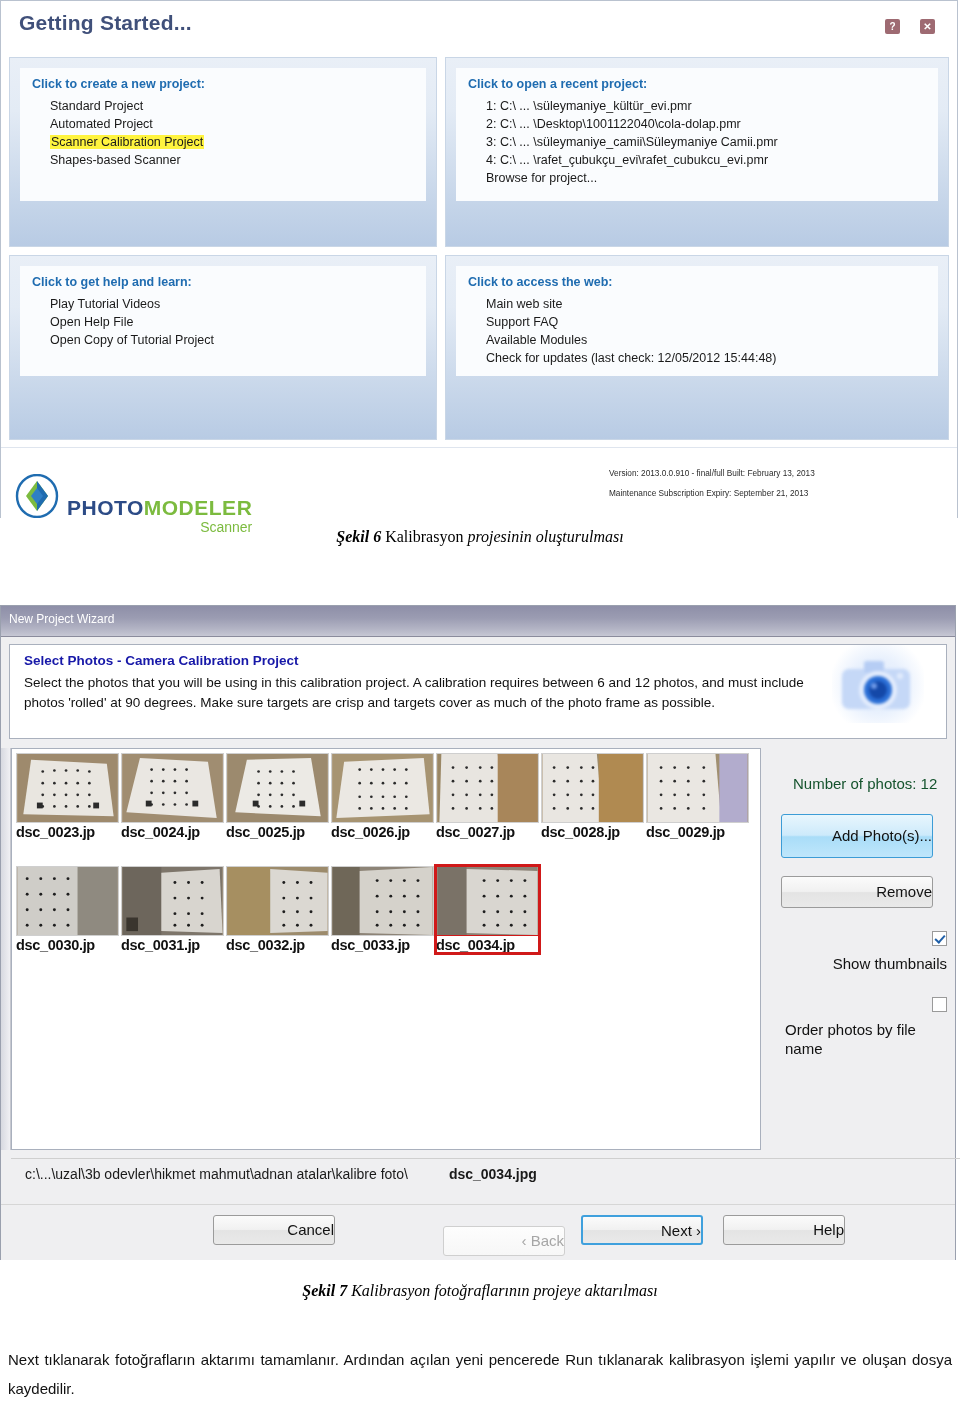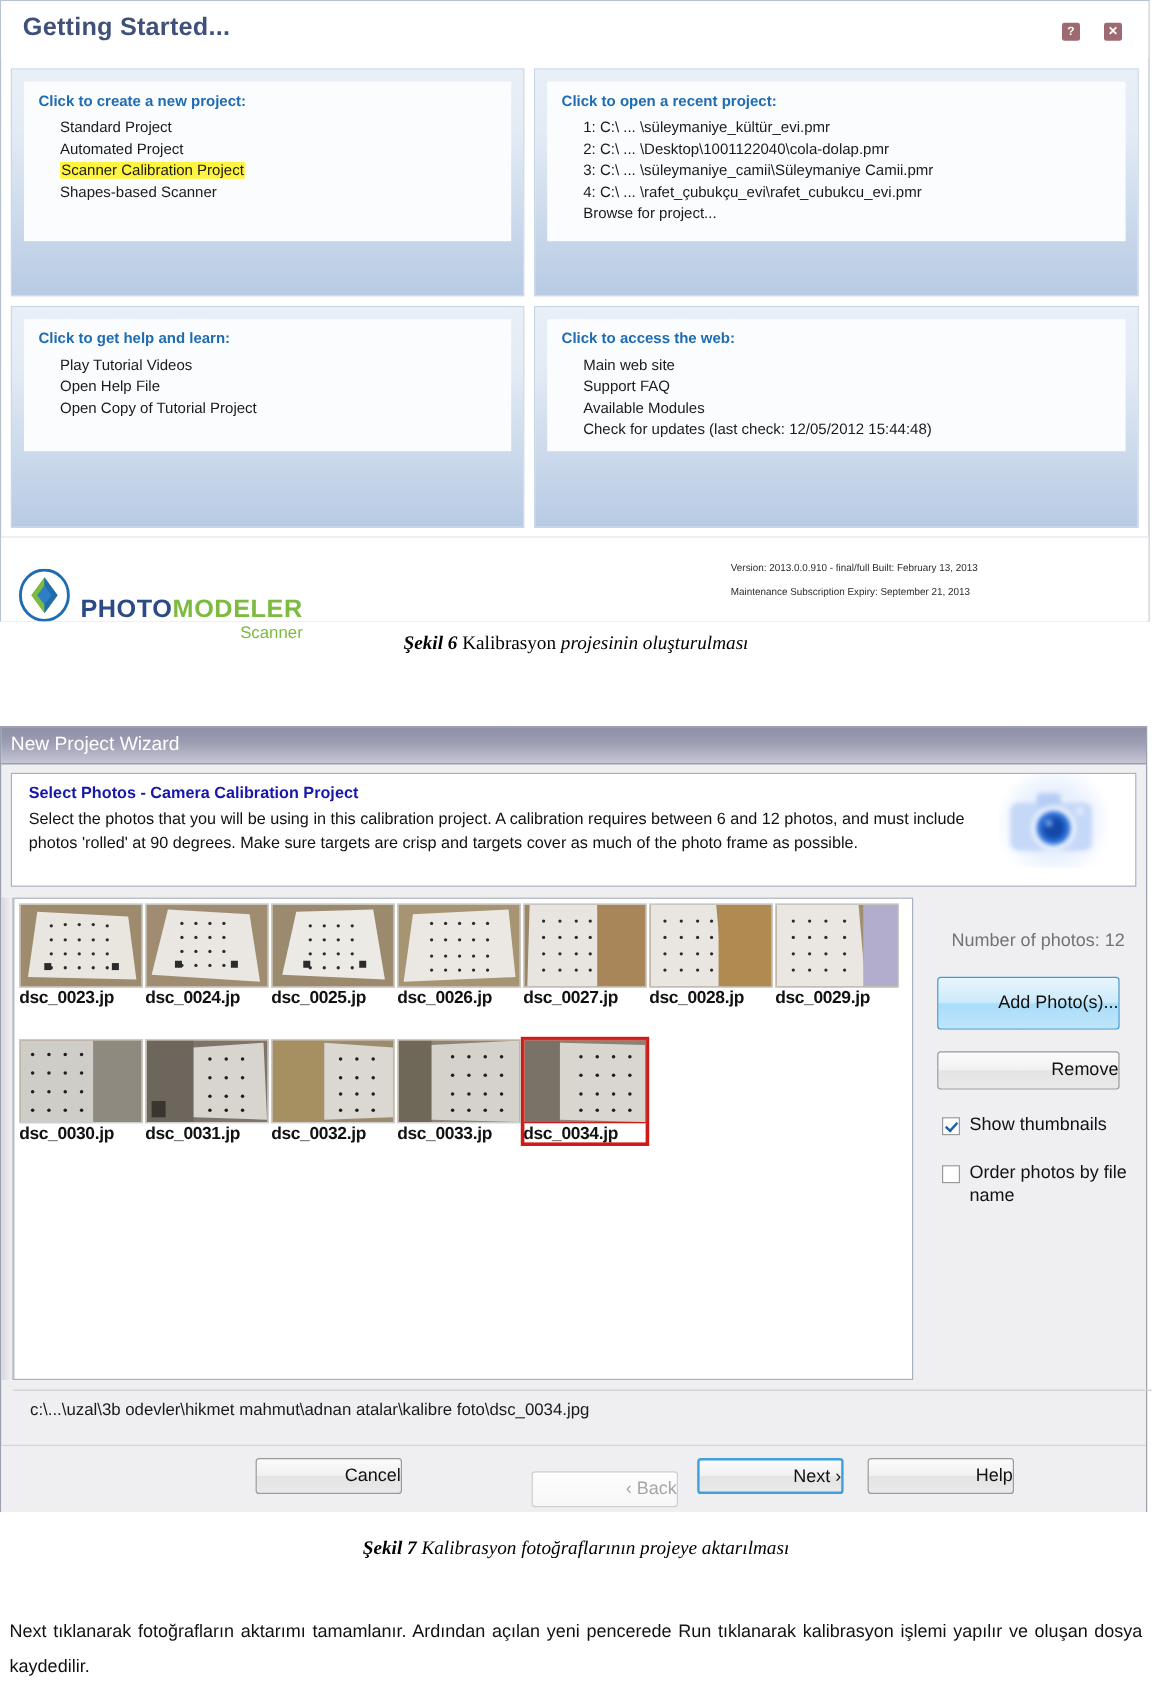--- a/index.html
+++ b/index.html
@@ -112,21 +112,21 @@
     background:#efeff1;
     font-family:"Liberation Sans", sans-serif;
   }
   .npw-titlebar{
     position:relative;height:30px;
     background:linear-gradient(to bottom,#8e8fa8 0%,#9b9cb2 40%,#b2b3c4 75%,#c6c7d4 100%);
     border-bottom:1px solid #8a8b9c;
   }
   .npw-title{
     position:absolute;left:8px;top:6px;
-    font-size:16px;color:#ffffff;
+    font-size:12px;color:#ffffff;
     font-family:"Liberation Sans", sans-serif;
   }
   .npw-header{
     position:absolute;left:8px;top:38px;width:938px;height:95px;
     background:#ffffff;border:1px solid #a9b0bd;box-sizing:border-box;
     overflow:hidden;
   }
   .npw-h-title{
     position:absolute;left:14px;top:8px;
     font-size:13.5px;font-weight:bold;color:#1718a8;
@@ -163,57 +163,57 @@
     font-size:14.5px;font-weight:bold;color:#111;
     letter-spacing:-.3px;white-space:nowrap;
     padding-top:1px;
   }
 
   .side-panel{
     position:absolute;left:770px;top:142px;width:176px;height:402px;
   }
   .side-label{
     font-family:"Liberation Sans", sans-serif;
-    font-size:15px;color:#737373;line-height:1.35;margin:26px 0 0 22px;
+    font-size:15px;color:#14532d;line-height:1.35;margin:26px 0 0 22px;
   }
   .btn{
     font-family:"Liberation Sans", sans-serif;
     font-size:15px;color:#111;text-align:right;
     border:1px solid #9b9b9b;border-radius:3px;
     background:linear-gradient(to bottom,#fbfbfb 0%,#f1f1f1 48%,#e4e4e4 52%,#e9e9e9 100%);
     box-sizing:border-box;cursor:pointer;
   }
   .btn.primary{
     border:1px solid #3c9cd6;
     background:linear-gradient(to bottom,#e8f6fd 0%,#cdeafb 48%,#a9ddf8 52%,#bfe6fb 100%);
   }
   .btn.disabled{color:#a6a6a6;border-color:#cfcfcf;
     background:linear-gradient(to bottom,#fdfdfd 0%,#f7f7f7 100%);margin-top:11px;}
   .side-btn{width:152px;height:44px;line-height:42px;margin:20px 0 0 10px;}
   .side-btn.remove{height:32px;line-height:30px;margin-top:18px;}
 
-  .chk-row{display:flex;align-items:flex-start;gap:8px;margin:20px 0 0 14px;}
+  .chk-row{display:flex;align-items:flex-end;gap:8px;margin:20px 0 0 14px;flex-direction:column;}
   .chk{
     width:15px;height:15px;border:1px solid #9a9a9a;background:#fff;
     box-sizing:border-box;flex:none;margin-top:3px;position:relative;
   }
   .chk.on:after{
     content:"";position:absolute;left:4px;top:1px;width:4px;height:8px;
     border:solid #1f5fa8;border-width:0 2px 2px 0;transform:rotate(42deg);
   }
   .chk-lbl{font-family:"Liberation Sans", sans-serif;font-size:15px;color:#111;line-height:1.3;}
 
   .path-bar{
     position:absolute;left:10px;top:552px;width:936px;height:30px;
     border-top:1px solid #cfcfcf;
     font-family:"Liberation Sans", sans-serif;
     font-size:14px;color:#1a1a1a;padding-left:14px;line-height:30px;
     white-space:nowrap;
   }
-  .path-bar b{font-weight:normal;}
+  .path-bar b{font-weight:bold;margin-left:41px;}
 
   .btn-bar{
     position:absolute;left:0;top:598px;width:954px;height:55px;
     border-top:1px solid #d6d6d6;background:#efeff1;
   }
   .bb{position:absolute;top:10px;width:122px;height:30px;line-height:28px;font-size:15px;}
   .bb.cancel{left:212px;}
   .bb.back{left:442px;}
   .bb.next{left:580px;border:2px solid #3fa0dd;}
   .bb.help{left:722px;}

